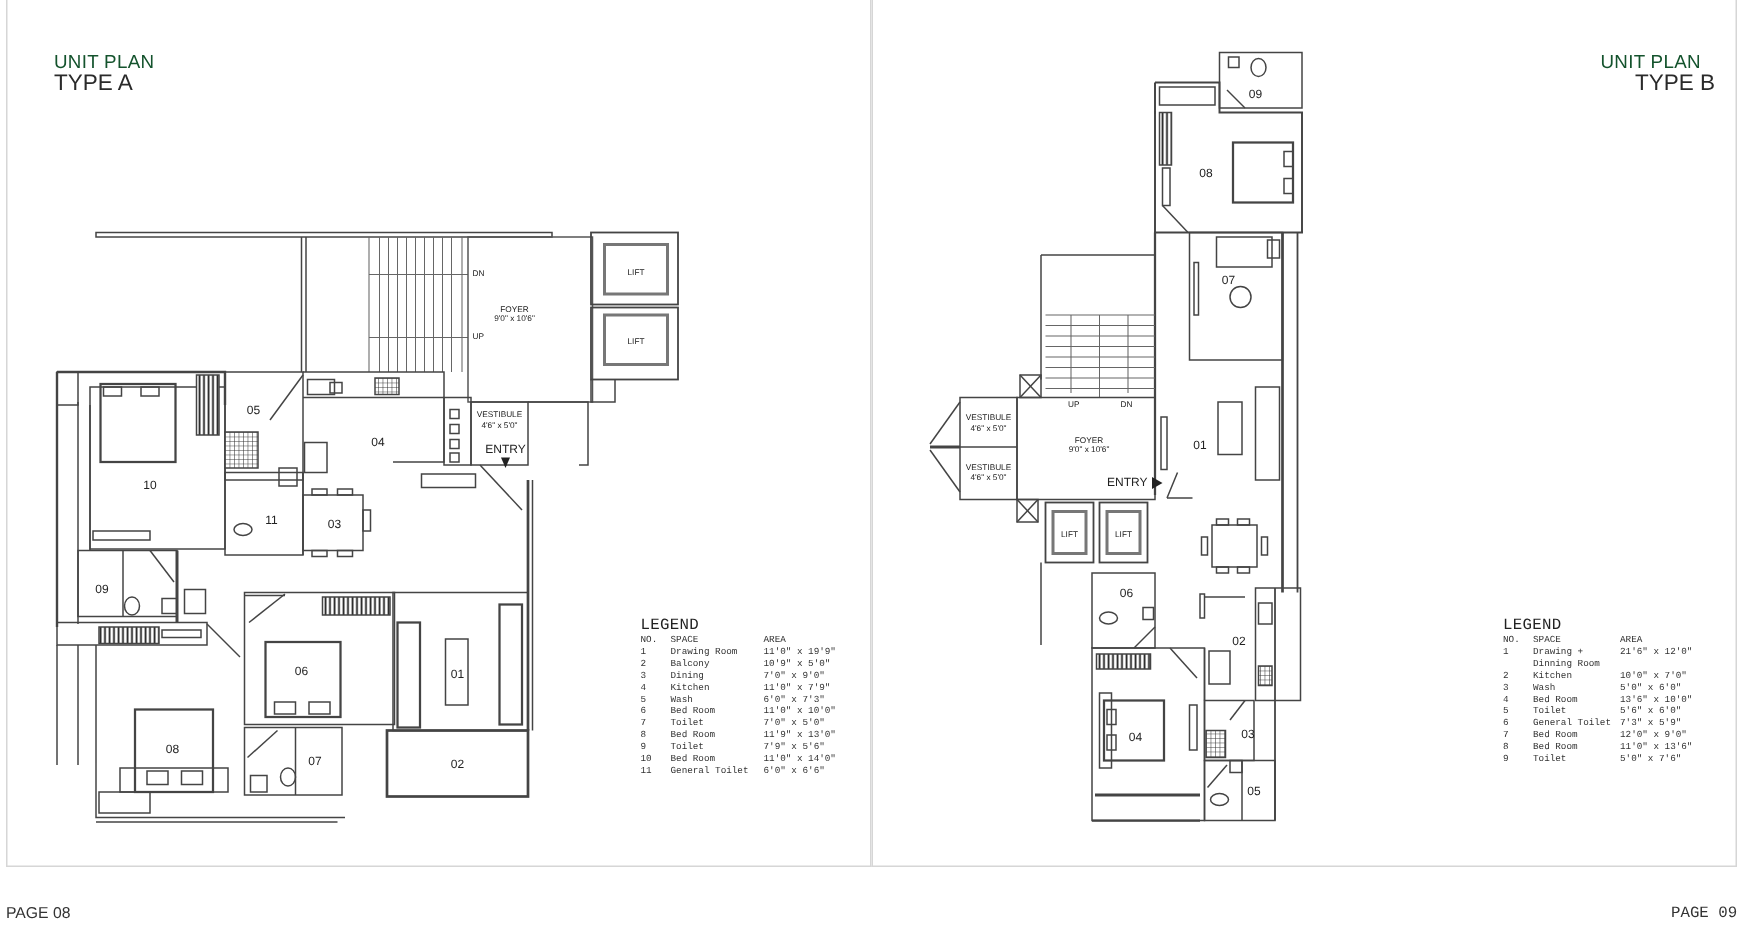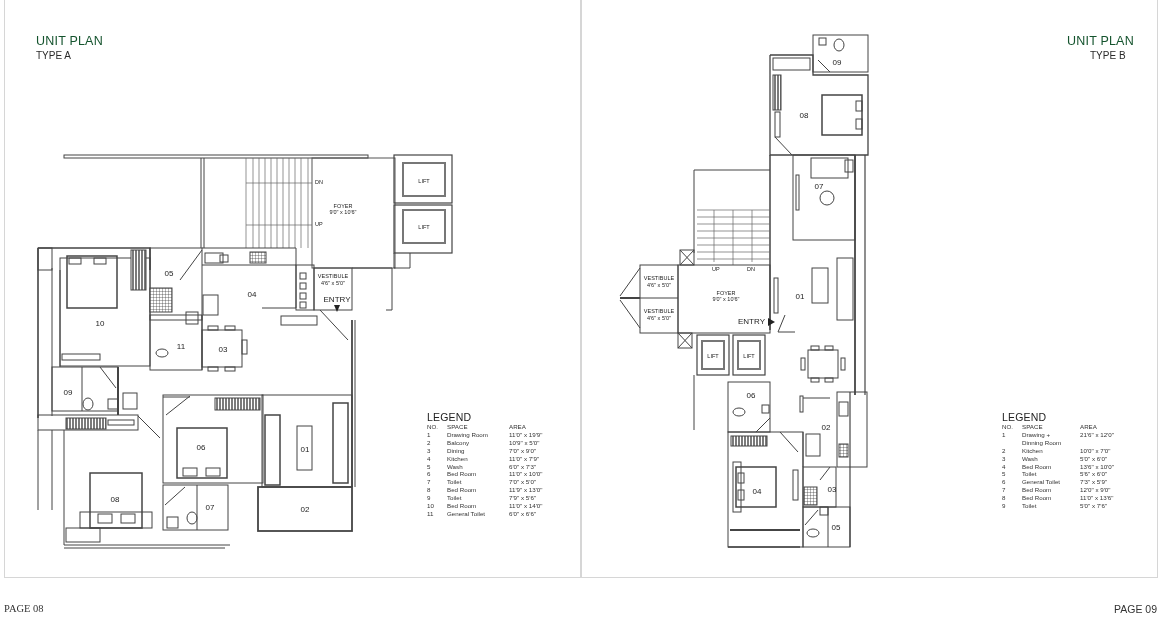--- a/index.html
+++ b/index.html
@@ -2,38 +2,38 @@
 <html><head>
 <meta charset="utf-8">
 <style>
   * { box-sizing: border-box; margin: 0; padding: 0; }
   html, body { width: 1162px; height: 619px; background: #ffffff; overflow: hidden; }
   body { position: relative; font-family: "Liberation Sans", "DejaVu Sans", sans-serif; color: #222; }
   .page-panel { position: absolute; top: -2px; height: 580px; border: 1px solid #d6d6d6; border-top: none; background: #fff; }
   #panel-left { left: 4px; width: 577px; }
   #panel-right { left: 581px; width: 577px; }
   .unit-title { position: absolute; font-size: 12.5px; letter-spacing: 0.2px; color: #14532d; line-height: 14px; }
-  .unit-sub { position: absolute; font-size: 10px; color: #2a2a2a; line-height: 11px; text-align: right; }
+  .unit-sub { position: absolute; font-size: 15px; color: #2a2a2a; line-height: 11px; text-align: right; }
   .page-num { position: absolute; top: 603px; font-size: 10.5px; color: #333; }
-  .legend { position: absolute; font-size: 6.2px; color: #333; line-height: 7.9px; }
+  .legend { position: absolute; font-size: 6.2px; color: #333; line-height: 7.9px; font-family: Liberation Mono, monospace; }
   .legend .lg-title { font-size: 10.5px; color: #222; line-height: 12px; letter-spacing: 0.2px; }
   .legend .row { display: flex; }
   .legend .c-no { width: 20px; }
   .legend .c-sp { width: 62px; }
   .legend.b .c-sp { width: 58px; }
   svg.plan { position: absolute; overflow: visible; }
   svg text { font-family: "Liberation Sans", "DejaVu Sans", sans-serif; fill: #222; }
 </style>
 </head>
 <body>
 
 <div class="page-panel" id="panel-left"></div>
 <div class="unit-title" style="left:36px;top:34px;">UNIT PLAN</div>
 <div class="unit-sub" style="left:36px;top:50px;">TYPE A</div>
-<div class="page-num" style="left:4px;font-family:Liberation Serif, serif;">PAGE 08</div>
+<div class="page-num" style="left:4px;">PAGE 08</div>
 
 <svg class="plan" style="left:0;top:0;" width="581" height="580" viewBox="0 0 581 580">
   <g fill="none" stroke="#444" stroke-width="1">
 
     <rect x="64" y="155" width="304" height="3" fill="#fff"></rect>
 
     <line x1="201" y1="158" x2="201" y2="248"></line>
     <line x1="204" y1="158" x2="204" y2="248"></line>
     <g stroke="#666" stroke-width="0.7">
       <line x1="246" y1="158" x2="246" y2="248"></line>
@@ -247,21 +247,21 @@
   <div class="row">
       <span class="c-no">11</span>
       <span class="c-sp">General Toilet</span>
       <span>6'0" x 6'6"</span>
     </div>
 </div>
 
 <div class="page-panel" id="panel-right"></div>
 <div class="unit-title" style="left:1067px;top:34px;">UNIT PLAN</div>
 <div class="unit-sub" style="left:1090px;top:50px;">TYPE B</div>
-<div class="page-num" style="left:1114px;">PAGE 09</div>
+<div class="page-num" style="left:1114px;font-family:Liberation Mono, monospace;">PAGE 09</div>
 
 <svg class="plan" style="left:0;top:0;" width="1162" height="580" viewBox="0 0 1162 580">
   <g fill="none" stroke="#444" stroke-width="1">
 
     <rect x="813" y="35" width="55" height="37"></rect>
     <rect x="819" y="38" width="7" height="7"></rect>
     <ellipse cx="839" cy="45" rx="5" ry="6"></ellipse>
     <line x1="818" y1="60" x2="830" y2="72"></line>
 
     <polyline points="770,55 813,55 813,75 868,75 868,155 770,155 770,55" stroke-width="1.3"></polyline>

